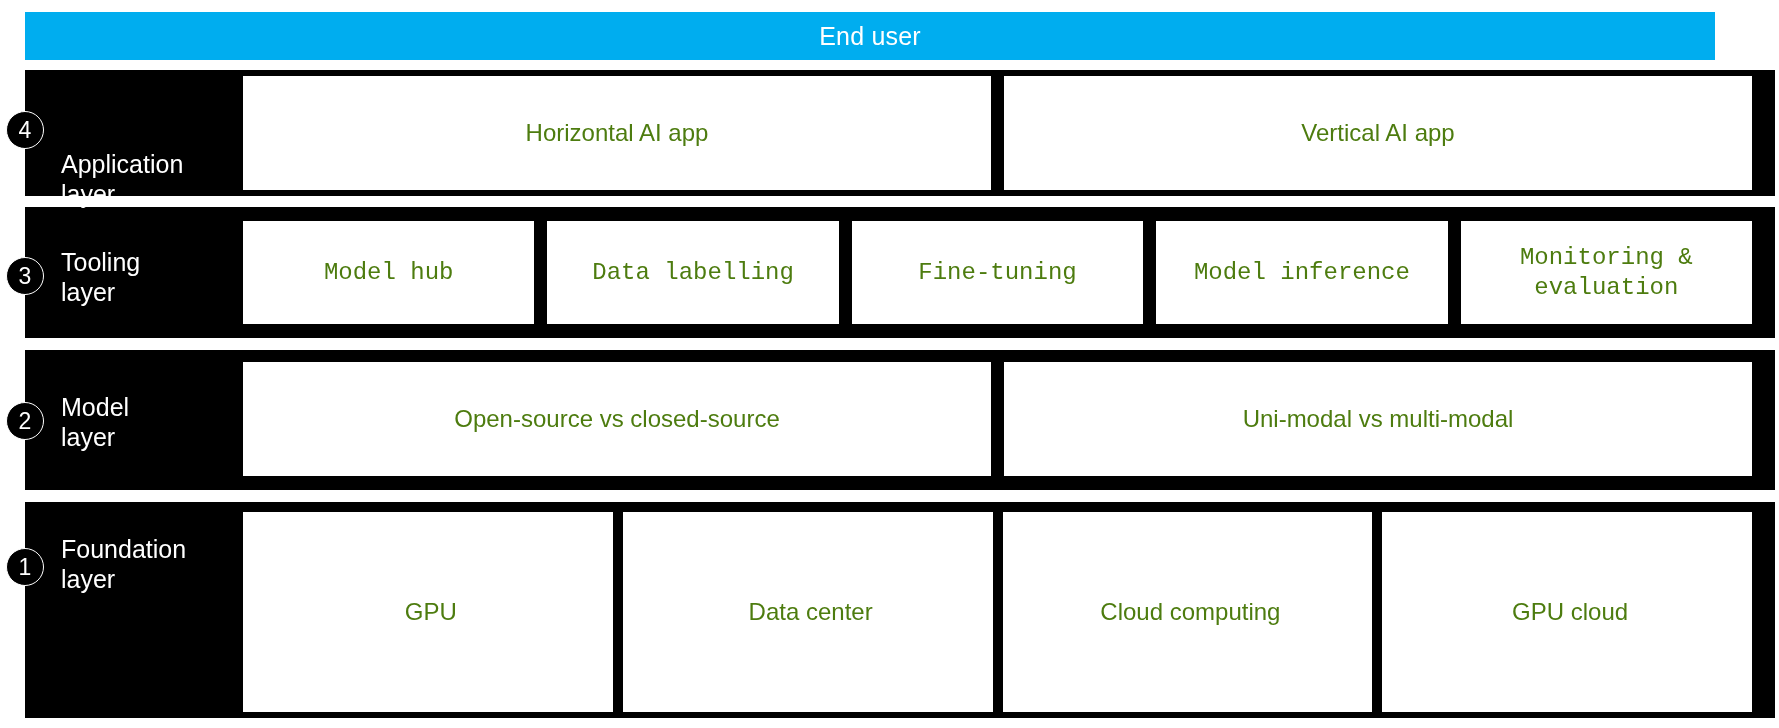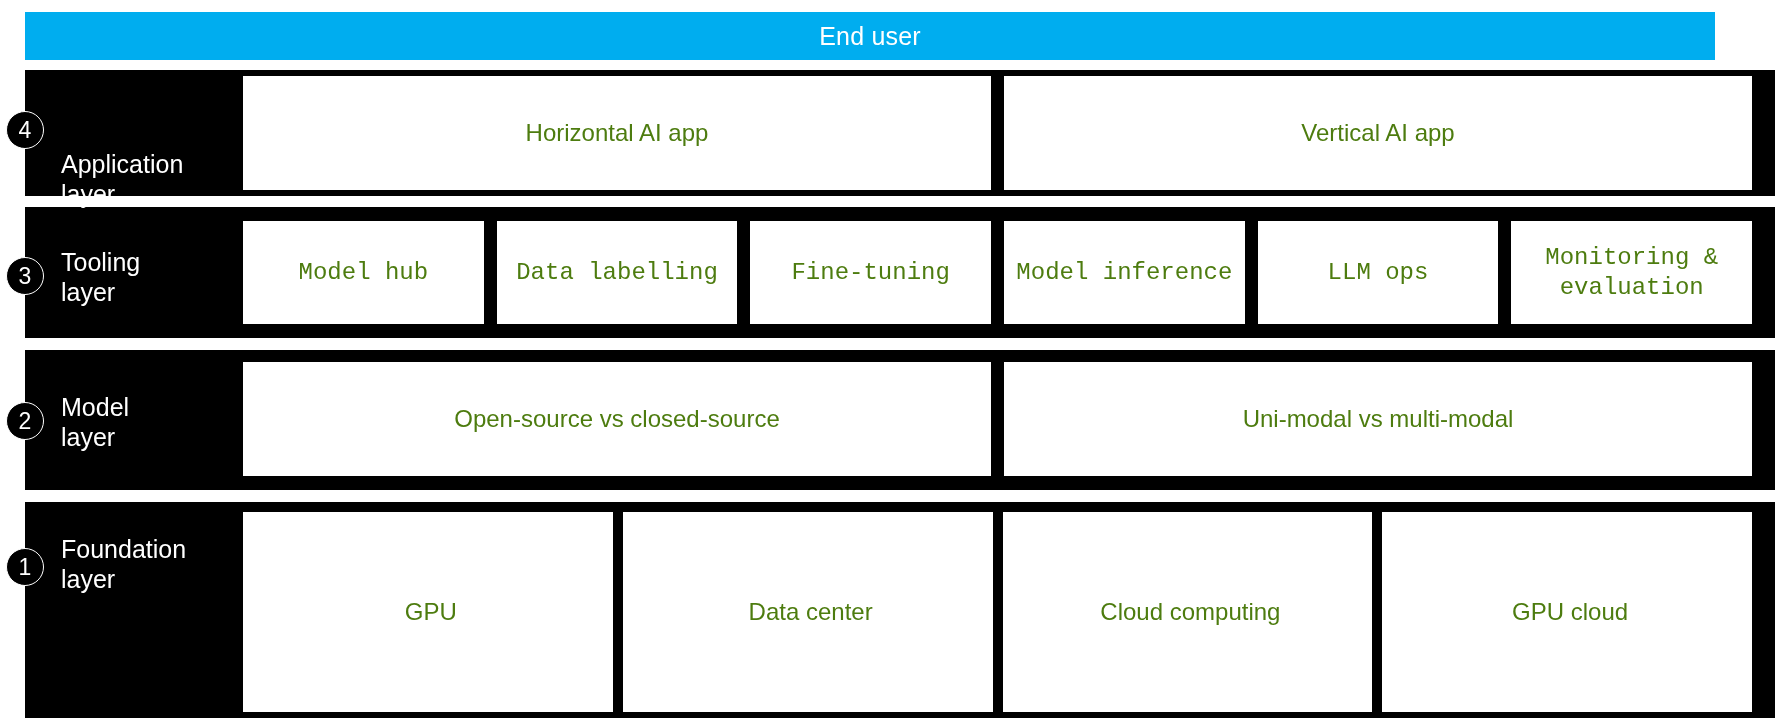--- a/index.html
+++ b/index.html
@@ -144,21 +144,20 @@
     </div>
     <div class="layer-label">
       <span>Tooling</span>
       <span>layer</span>
     </div>
     <div class="boxrow">
       <div class="cell">Model hub</div>
       <div class="cell">Data labelling</div>
       <div class="cell">Fine-tuning</div>
       <div class="cell">Model inference</div>
-      <div class="cell">LLM ops</div>
       <div class="cell">Monitoring &amp; evaluation</div>
     </div>
   </div>
 
   <div class="layer layer-2">
     <div class="badge">
       <span>2</span>
     </div>
     <div class="layer-label">
       <span>Model</span>

